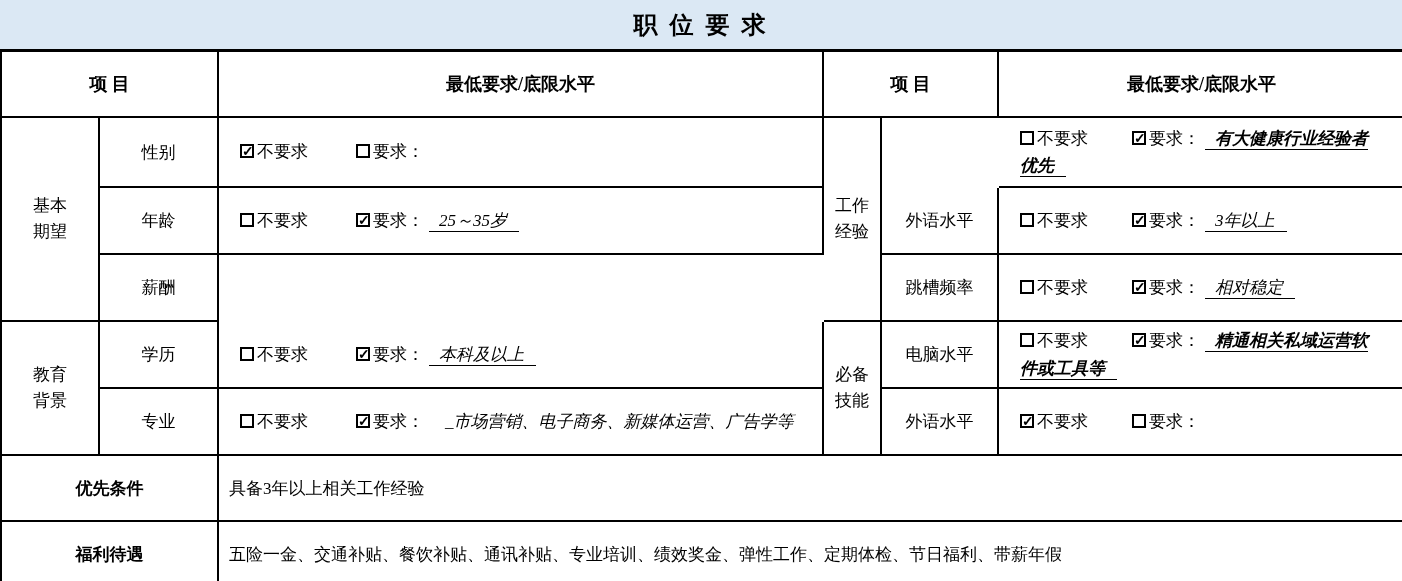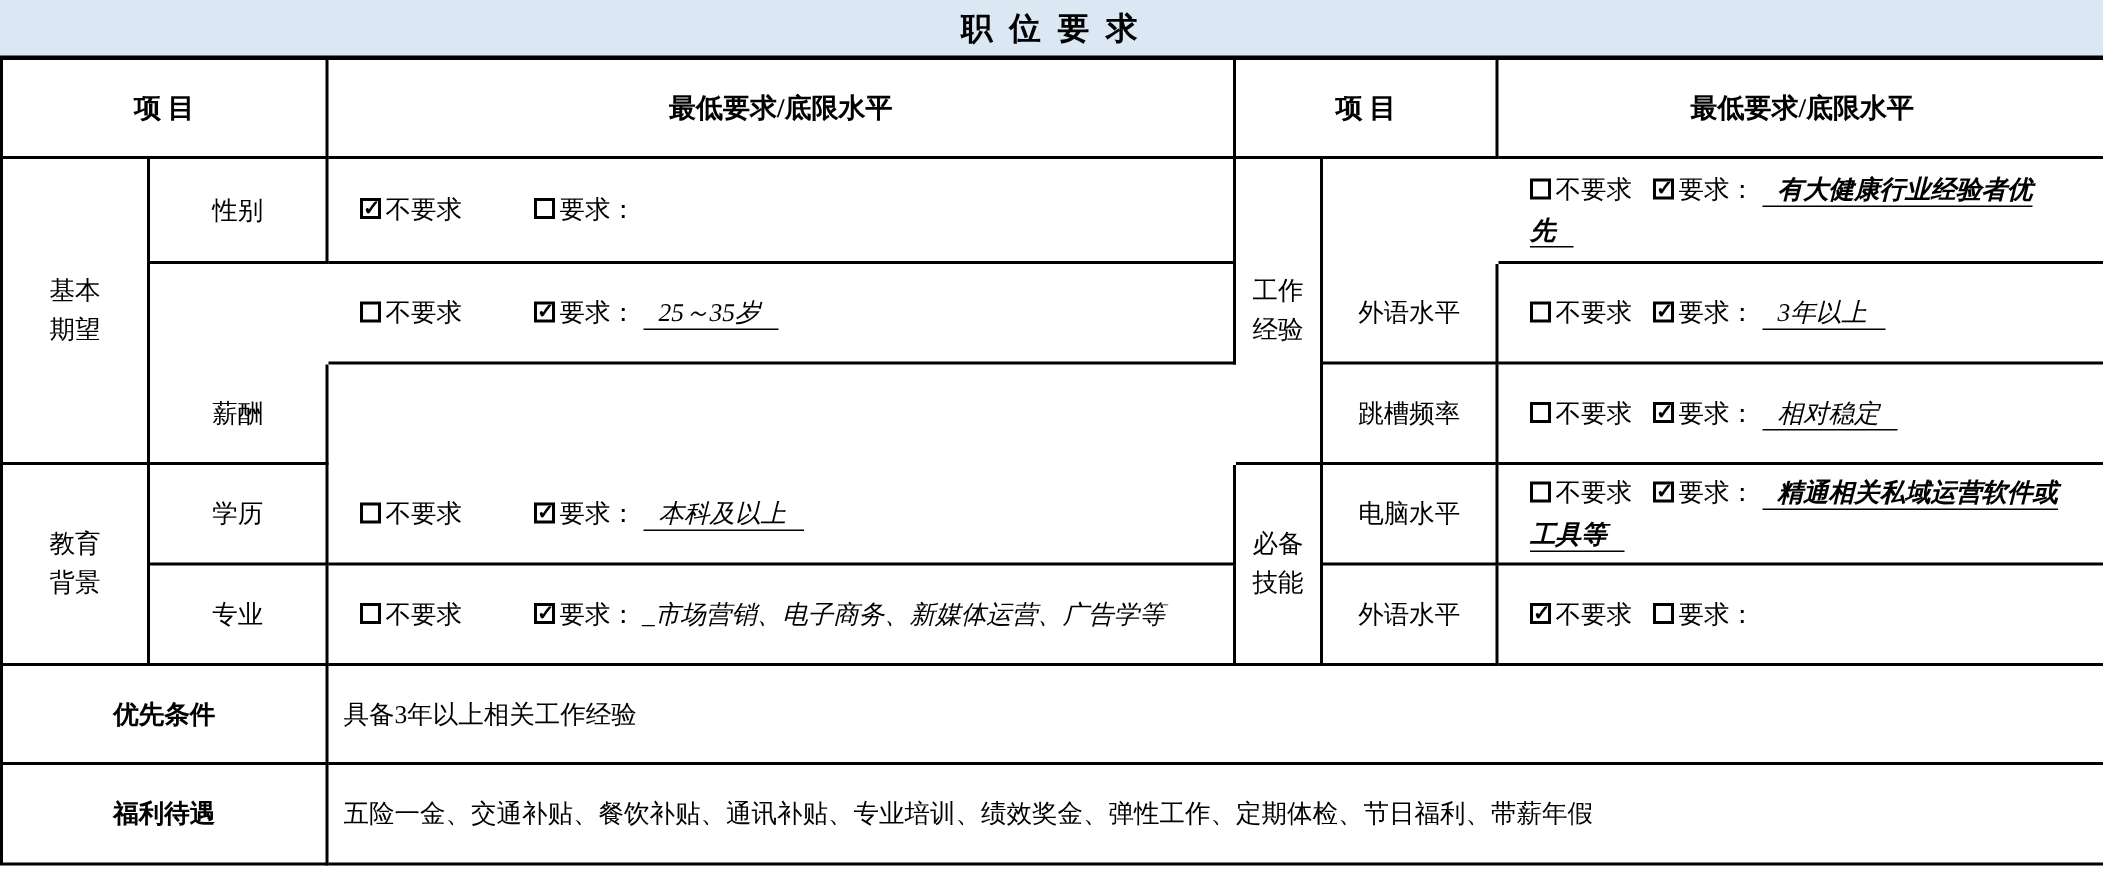--- a/index.html
+++ b/index.html
@@ -4,24 +4,24 @@
 <style>
   :root { --title-bg:#dbe8f4; --border:#000; --ink:#000; --bg:#fff; }
   * { box-sizing:border-box; margin:0; padding:0; }
   html,body { background:var(--bg); }
   body {
     width:1402px; height:581px; overflow:hidden;
     font-family:"Liberation Serif","DejaVu Serif",serif;
     color:var(--ink); font-size:17px;
   }
   .title-band {
-    height:40px; background:var(--title-bg);
+    height:52px; background:var(--title-bg);
     border-bottom:3px solid var(--border);
     display:flex; align-items:center; justify-content:center;
-    font-weight:bold; font-size:21px; letter-spacing:3px;text-align:right;
+    font-weight:bold; font-size:24px; letter-spacing:3px;text-align:right;
   }
   .grid {
     display:grid; width:1180px;
     grid-template-columns:98px 119px 605px 58px 117px 405px;
     grid-template-rows:66px 70px 67px 67px 67px 67px 66px 67px;
     border-left:2px solid var(--border);
   }
   .cell {
     border-right:2px solid var(--border);
     border-bottom:2px solid var(--border);
@@ -35,27 +35,27 @@
   .content { padding:4px 21px; }
   .content .inner { width:100%; line-height:1.6; }
   .cb {
     display:inline-block; width:14px; height:14px;
     border:2px solid var(--border); margin-right:3px;
     vertical-align:-1px; font-size:14px; font-weight:bold;
     line-height:11px; text-align:center; overflow:hidden;
   }
   .opt { white-space:nowrap; }
   .content.l .opt2 { margin-left:48px; }
-  .content.r .opt2 { margin-left:14px; }
+  .content.r .opt2 { margin-left:44px; }
   .val {
     border-bottom:1px solid var(--border);
     margin-left:5px; padding:0 12px 1px 10px;font-style:italic;
   }
   .val:empty { display:none; }
-  .val.plain { border-bottom:none; padding:0 2px; margin-left:2px; }
+  .val.plain { border-bottom:none; padding:0 2px; margin-left:19px; }
   .footer-val { padding-left:10px; }
 </style>
 </head>
 <body>
 
 <div class="title-band">职 位 要 求</div>
 
 <div class="grid">
 
   <div class="cell center hdr" style="grid-area:1/1/2/3">项 目</div>
@@ -63,20 +63,21 @@
   <div class="cell center hdr" style="grid-area:1/4/2/6">项 目</div>
   <div class="cell center hdr no-r" style="grid-area:1/6/2/7">最低要求/底限水平</div>
 
   <div class="cell center pre" style="grid-area:2/1/5/2">基本
 期望</div>
   <div class="cell center" style="grid-area:2/2/3/3">性别</div>
   <div class="cell content l" style="grid-area:2/3/3/4">
       <div class="inner"><span class="opt"><span class="cb checked">✓</span><span>不要求</span></span><span class="opt opt2"><span class="cb"></span><span>要求：</span></span></div>
     </div>
 
+  <div class="cell center" style="grid-area:3/2/4/3">年龄</div>
   <div class="cell content l" style="grid-area:3/3/4/4">
       <div class="inner"><span class="opt"><span class="cb"></span><span>不要求</span></span><span class="opt opt2"><span class="cb checked">✓</span><span>要求：</span></span><span class="val">25～35岁</span></div>
     </div>
 
   <div class="cell center" style="grid-area:4/2/5/3">薪酬</div>
 
   <div class="cell center pre" style="grid-area:5/1/7/2">教育
 背景</div>
   <div class="cell center" style="grid-area:5/2/6/3">学历</div>
   <div class="cell center" style="grid-area:6/2/7/3">专业</div>

